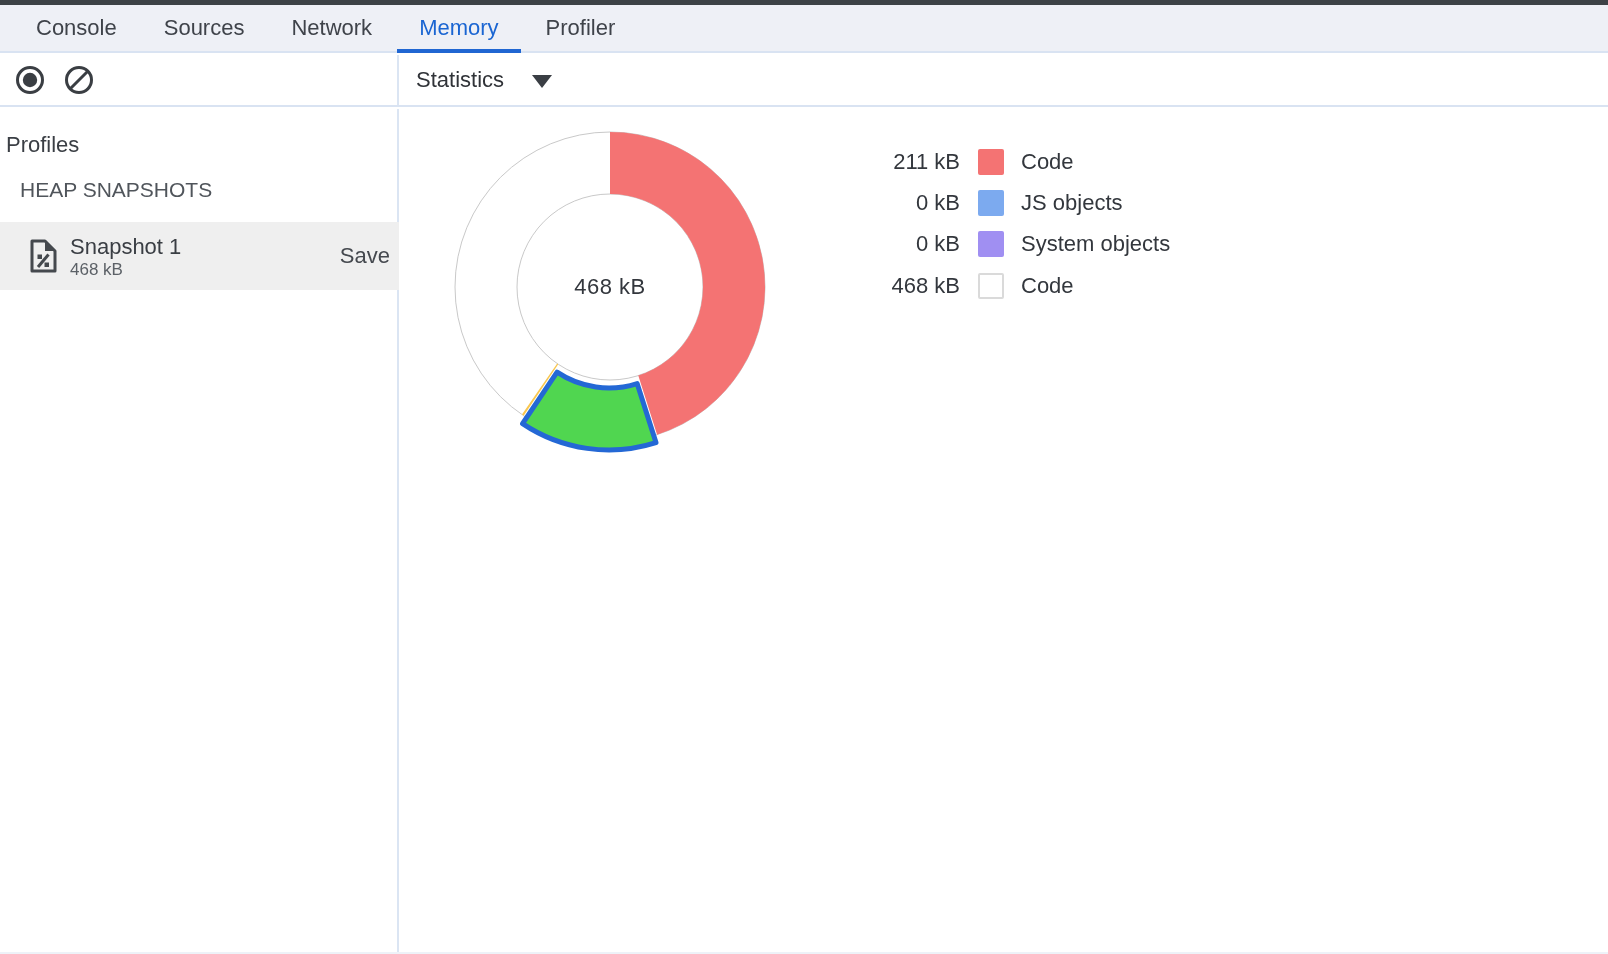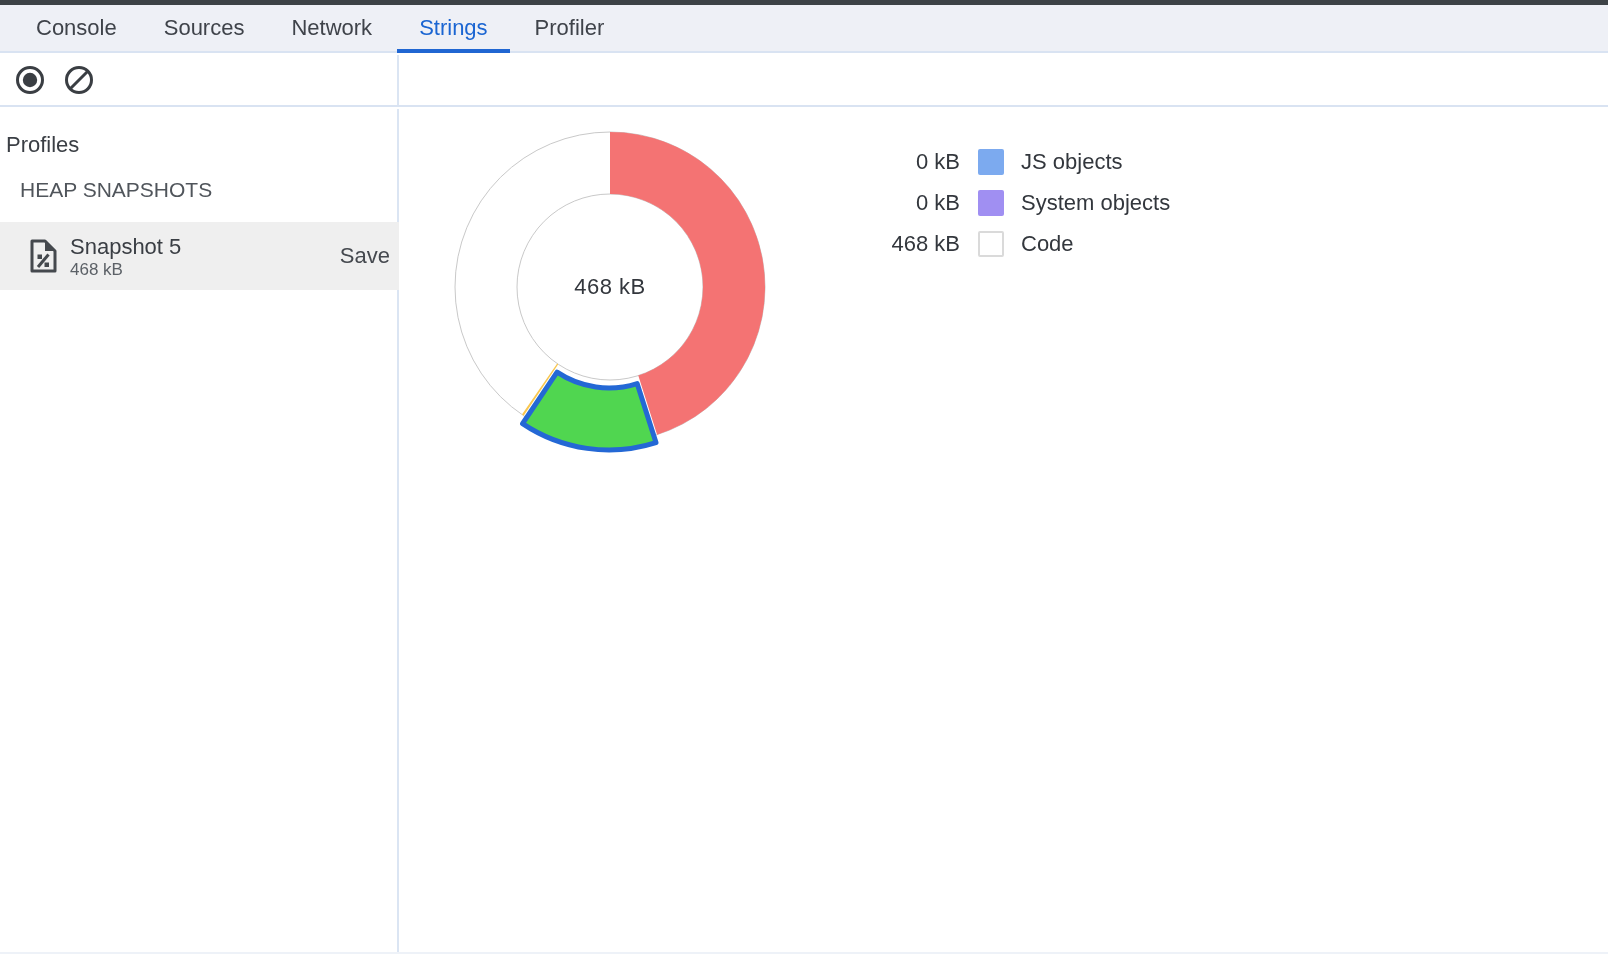--- a/index.html
+++ b/index.html
@@ -145,21 +145,21 @@
   <div class="tab">
       <span>Console</span>
     </div>
   <div class="tab">
       <span>Sources</span>
     </div>
   <div class="tab">
       <span>Network</span>
     </div>
   <div class="tab active">
-      <span>Strings</span>
+      <span>Memory</span>
     </div>
   <div class="tab">
       <span>Profiler</span>
     </div>
 </nav>
 
 <div class="toolbar">
   <div class="toolbar-left">
     <button class="icon-btn">
       <svg width="32" height="32" viewBox="0 0 32 32">
@@ -167,52 +167,63 @@
         <circle cx="16" cy="16" r="7.2" fill="#3a3e43"></circle>
       </svg>
     </button>
     <button class="icon-btn">
       <svg width="32" height="32" viewBox="0 0 32 32">
         <circle cx="16" cy="16" r="12.5" fill="none" stroke="#3a3e43" stroke-width="3"></circle>
         <line x1="7" y1="25" x2="25" y2="7" stroke="#3a3e43" stroke-width="3"></line>
       </svg>
     </button>
   </div>
+  <div class="toolbar-main">
+    <div class="stats-select">
+      <span>Statistics</span>
+      <span class="caret"></span>
+    </div>
+  </div>
 </div>
 
 <aside class="sidebar">
   <div class="profiles-title">Profiles</div>
   <div class="section-title">HEAP SNAPSHOTS</div>
   <div class="snapshot-row">
     <svg class="snap-icon" width="27" height="34" viewBox="0 0 27 34">
       <path d="M2 2 H15 L25 12 V32 H2 Z" fill="none" stroke="#45494e" stroke-width="3" stroke-linejoin="round"></path>
       <path d="M15 2 L25 12 H15 Z" fill="#45494e"></path>
       <rect x="7.5" y="15.5" width="4.5" height="4.5" fill="#45494e"></rect>
       <rect x="14.5" y="23.5" width="4.5" height="4.5" fill="#45494e"></rect>
       <line x1="8" y1="28" x2="18.5" y2="15.5" stroke="#45494e" stroke-width="3"></line>
     </svg>
     <div class="snap-meta">
-      <div class="snap-name">Snapshot 5</div>
+      <div class="snap-name">Snapshot 1</div>
       <div class="snap-size">468 kB</div>
     </div>
     <a class="save-link">Save</a>
   </div>
 </aside>
 
 <svg class="donut-svg" id="donut-svg" width="360" height="360" viewBox="0 0 360 360">
     <circle cx="180" cy="180" r="155" fill="#ffffff" stroke="#c9c9c9" stroke-width="1"></circle>
     <circle cx="180" cy="180" r="93" fill="#ffffff" stroke="#c9c9c9" stroke-width="1"></circle>
     <path d="M180.00 25.00 A155 155 0 0 1 227.11 327.67 L208.26 268.60 A93 93 0 0 0 180.00 87.00 Z" fill="#f47373"></path>
     <path d="M93.67 308.73 A155 155 0 0 1 91.95 307.56 L127.17 256.54 A93 93 0 0 0 128.20 257.24 Z" fill="#f9c74f"></path>
     <path d="M225.98 335.59 A155 155 0 0 1 92.55 316.65 L127.08 265.16 A93 93 0 0 0 207.14 276.52 Z" fill="#50d650" stroke="#2468d5" stroke-width="5" stroke-linejoin="round"></path>
   </svg>
 <div class="center-label">468 kB</div>
 
 <div class="legend">
   <div class="legend-row">
+    <span class="legend-value">211 kB</span>
+    <span class="legend-swatch" style="background: rgb(244, 115, 115);"></span>
+    <span class="legend-label">Code</span>
+  </div>
+  <div class="legend-row">
     <span class="legend-value">0 kB</span>
     <span class="legend-swatch" style="background: rgb(124, 170, 239);"></span>
     <span class="legend-label">JS objects</span>
   </div>
   <div class="legend-row">
     <span class="legend-value">0 kB</span>
     <span class="legend-swatch" style="background: rgb(160, 143, 242);"></span>
     <span class="legend-label">System objects</span>
   </div>
   <div class="legend-row">

